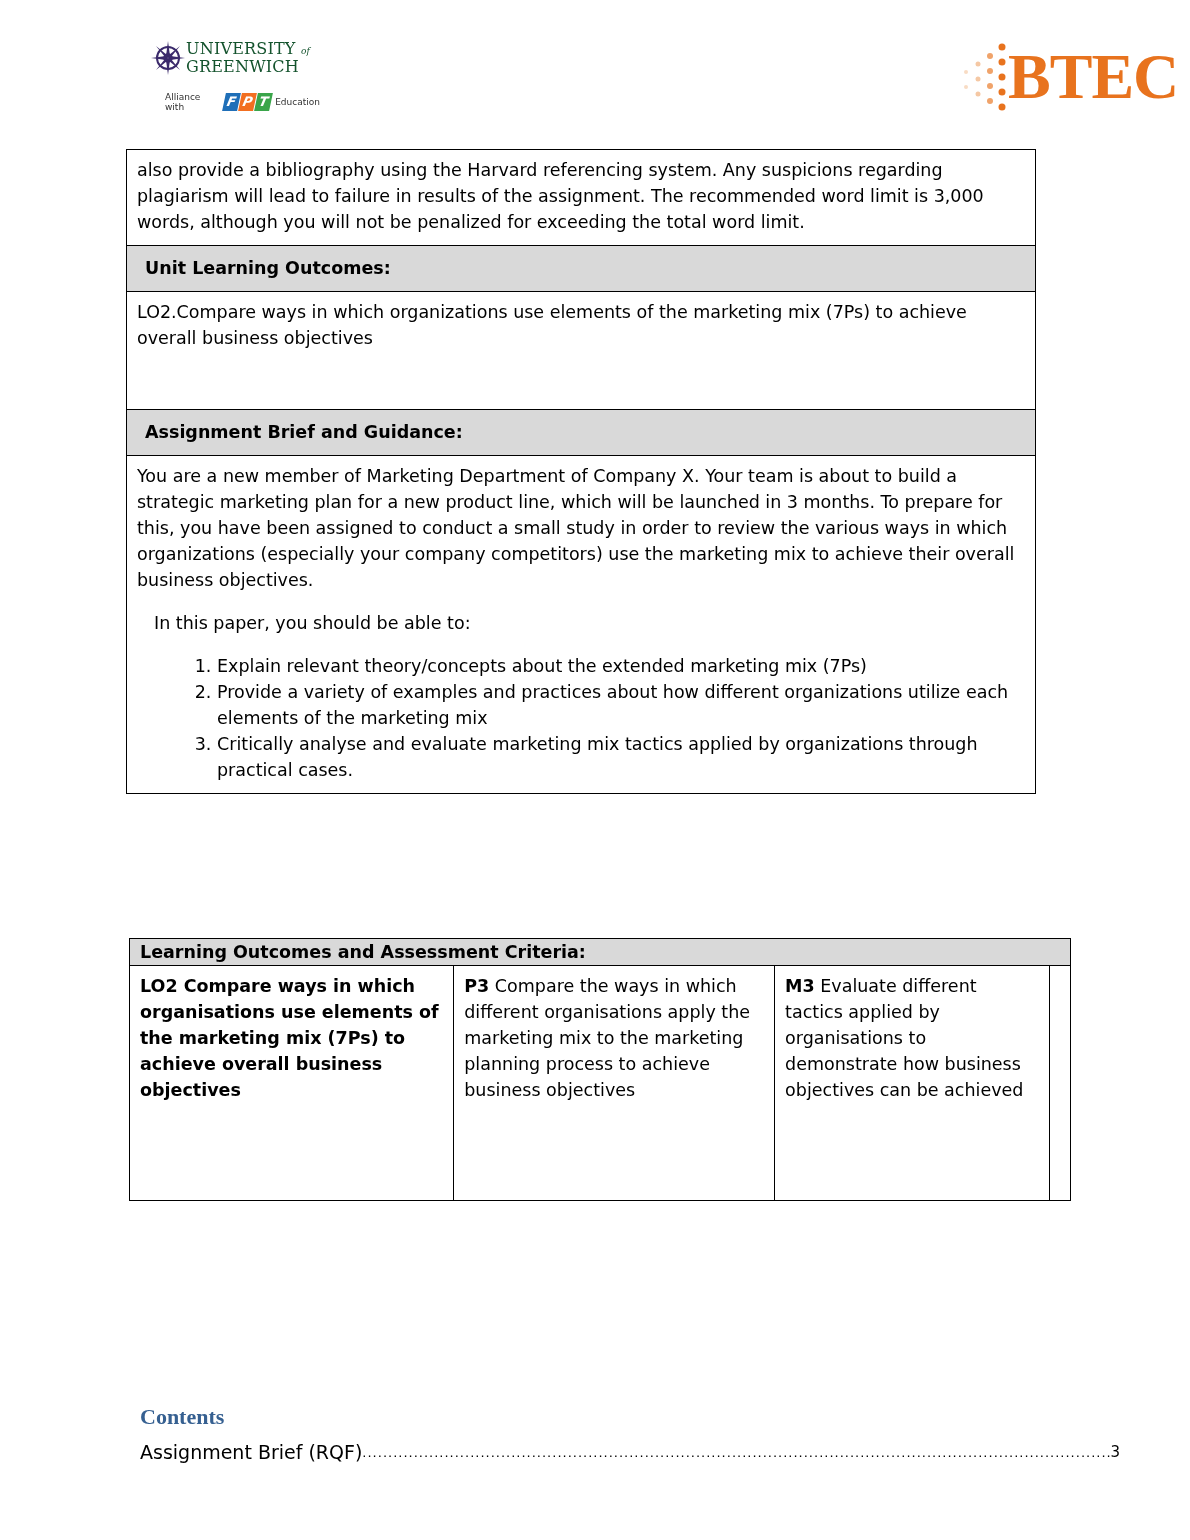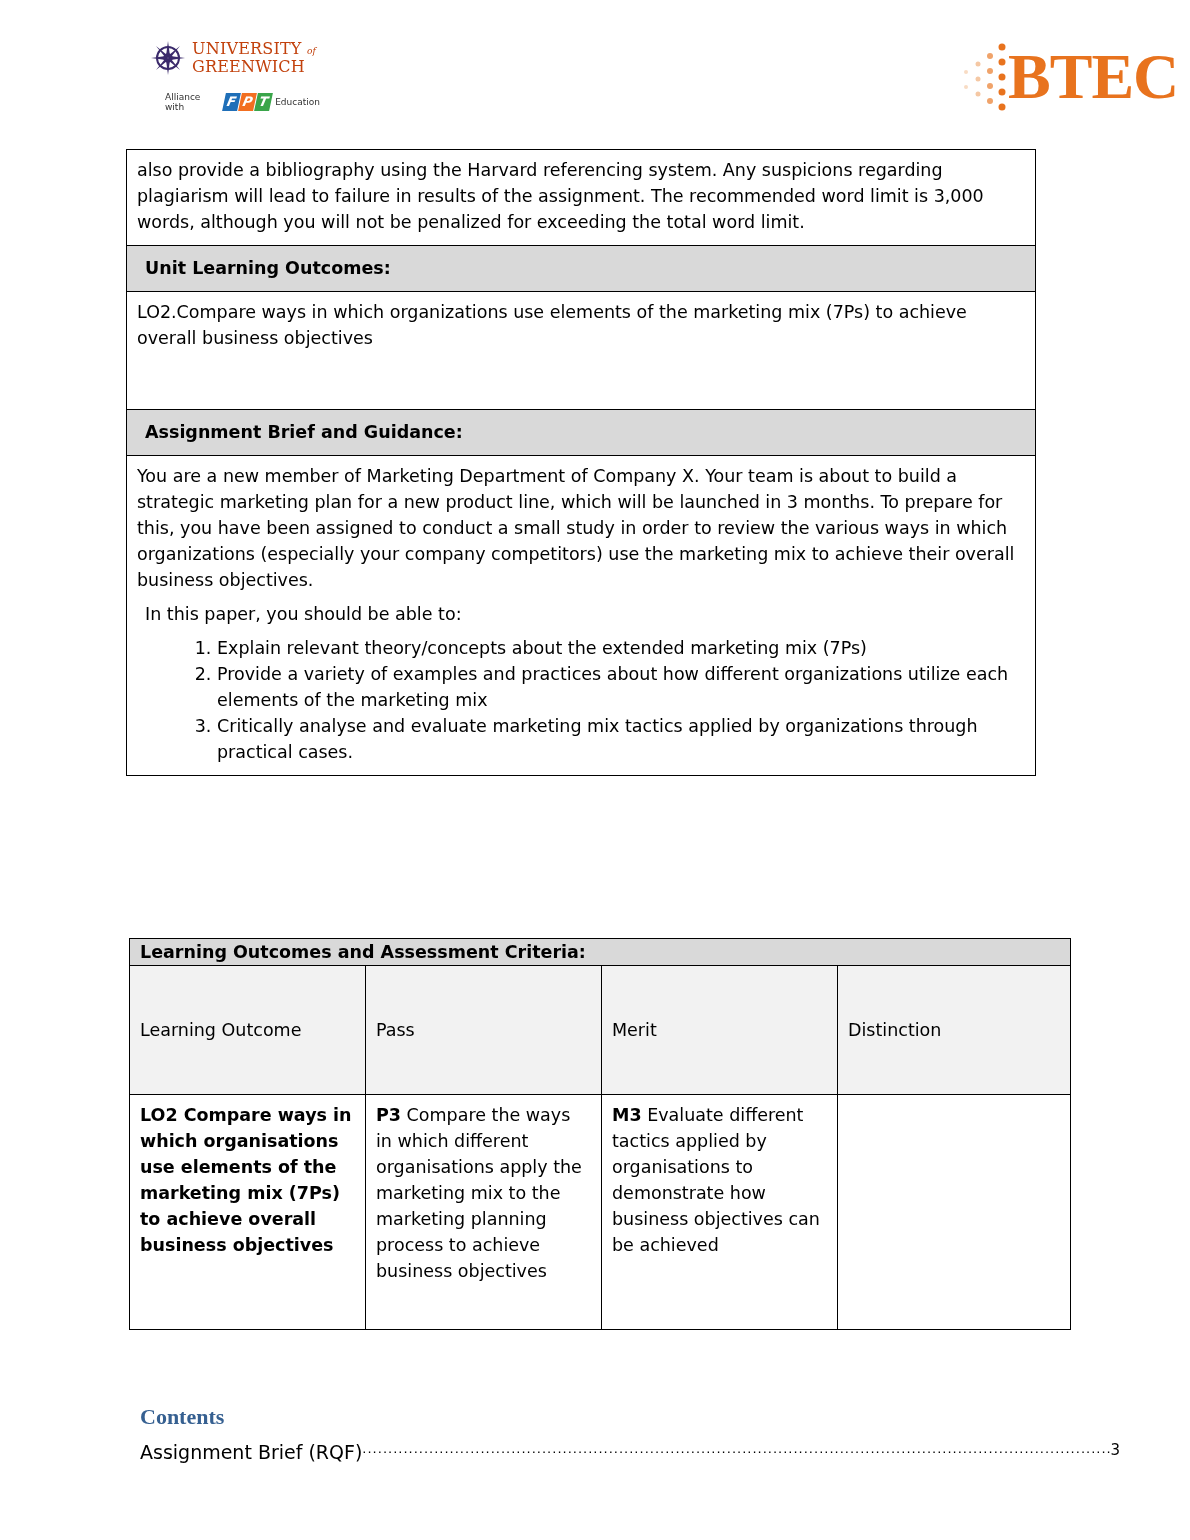--- a/index.html
+++ b/index.html
@@ -1,21 +1,21 @@
 <!DOCTYPE html>
 <html><head>
 <meta charset="utf-8">
 <style>
   html, body { margin: 0; padding: 0; background: #ffffff; }
   body { width: 1190px; height: 1540px; position: relative; overflow: hidden;
          font-family: "DejaVu Sans", sans-serif; color: #000; }
   .logo-uog { position: absolute; left: 150px; top: 40px; width: 170px; height: 90px; }
   .uog-row { display: flex; align-items: center; }
   .uog-compass { width: 36px; height: 36px; }
-  .uog-text { font-family: "DejaVu Serif", serif; color: #c2410c; font-size: 16px; line-height: 16px; margin-left: 6px; letter-spacing: 0.2px; }
+  .uog-text { font-family: "DejaVu Serif", serif; color: #14532d; font-size: 16px; line-height: 16px; letter-spacing: 0.2px; }
   .uog-text .of { font-style: italic; font-size: 9px; }
   .alliance { display: flex; align-items: center; margin-top: 16px; font-size: 9px; color: #333; margin-left: 15px; }
   .fpt { display: inline-flex; margin: 0 3px 0 6px; }
   .fpt span { display: inline-block; width: 15px; height: 18px; color: #fff; font-weight: bold; font-style: italic;
               font-size: 13px; text-align: center; line-height: 18px; transform: skewX(-12deg); margin-right: 1px; }
   .logo-btec { position: absolute; left: 958px; top: 42px; width: 232px; height: 74px; }
   .btec-text { position: absolute; left: 50px; top: -2px; font-family: Liberation Serif, serif; font-weight: bold;
                font-size: 64px; color: #e8731e; letter-spacing: -1px; line-height: 74px; }
   table { border-collapse: collapse; }
   .brief { position: absolute; left: 126px; top: 149px; width: 910px; font-size: 17.5px; line-height: 26px; }
@@ -24,21 +24,21 @@
   .brief ol { margin: 4px 0 0 0; padding-left: 80px; }
   .brief p { margin: 0 0 6px 0; }
   .crit { position: absolute; left: 129px; top: 938px; width: 942px; font-size: 17.5px; line-height: 26px; }
   .crit td { border: 1px solid #000; padding: 7px 10px; vertical-align: top; }
   .crit td.title { background: #d9d9d9; font-weight: bold; padding: 0 10px; line-height: 26px; }
   .crit td.colhead { background: #f2f2f2; height: 114px; vertical-align: middle; }
   .crit td.body { height: 220px; }
   .bold { font-weight: bold; }
   .contents-title { position: absolute; left: 140px; top: 1404px; font-family: Liberation Serif, serif; font-weight: bold;
                     font-size: 22px; color: #366091; }
-  .toc-row { position: absolute; left: 140px; top: 1441px; width: 980px; display: flex; align-items: flex-start; font-size: 19px; }
+  .toc-row { position: absolute; left: 140px; top: 1441px; width: 980px; display: flex; align-items: center; font-size: 19px; }
   .toc-dots { flex: 1; overflow: hidden; white-space: nowrap; font-size: 13px; letter-spacing: 1px; }
   .toc-page { font-size: 15px; }
 </style>
 </head>
 <body>
 
 <div class="logo-uog">
   <div class="uog-row">
     <svg class="uog-compass" viewBox="0 0 36 36">
       <circle cx="18" cy="18" r="11" fill="none" stroke="#3b2a6b" stroke-width="2"></circle>
@@ -99,41 +99,35 @@
   </tr>
   <tr>
     <td style="height:100px">LO2.Compare ways in which organizations use elements of the marketing mix (7Ps) to achieve overall business objectives</td>
   </tr>
   <tr>
     <td class="head">Assignment Brief and Guidance:</td>
   </tr>
   <tr>
     <td>
       <p>You are a new member of Marketing Department of Company X. Your team is about to build a strategic marketing plan for a new product line, which will be launched in 3 months. To prepare for this, you have been assigned to conduct a small study in order to review the various ways in which organizations (especially your company competitors) use the marketing mix to achieve their overall business objectives.</p>
-      <p style="margin:8px">In this paper, you should be able to:</p>
+      <p style="margin:17px">In this paper, you should be able to:</p>
       <ol>
         <li>Explain relevant theory/concepts about the extended marketing mix (7Ps)</li>
         <li>Provide a variety of examples and practices about how different organizations utilize each elements of the marketing mix</li>
         <li>Critically analyse and evaluate marketing mix tactics applied by organizations through practical cases.</li>
       </ol>
     </td>
   </tr>
 </tbody>
   </table>
 
 <table class="crit">
   <tbody>
       <tr>
     <td class="title" colspan="4">Learning Outcomes and Assessment Criteria:</td>
-  </tr>
-  <tr>
-    <td class="colhead" style="width:215px">Learning Outcome</td>
-    <td class="colhead" style="width:215px">Pass</td>
-    <td class="colhead" style="width:215px">Merit</td>
-    <td class="colhead">Distinction</td>
   </tr>
   <tr>
     <td class="body bold">LO2 Compare ways in which organisations use elements of the marketing mix (7Ps) to achieve overall business objectives</td>
     <td class="body"><span class="bold">P3</span><span> Compare the ways in which different organisations apply the marketing mix to the marketing planning process to achieve business objectives</span></td>
     <td class="body"><span class="bold">M3</span><span> Evaluate different tactics applied by organisations to demonstrate how business objectives can be achieved</span></td>
     <td class="body"></td>
   </tr>
 </tbody>
   </table>
 

